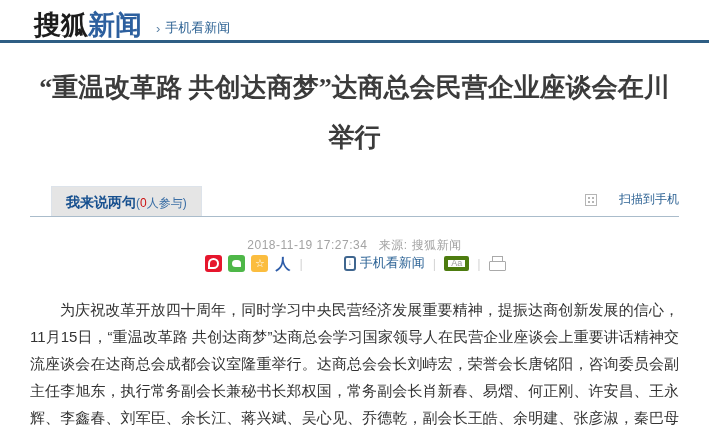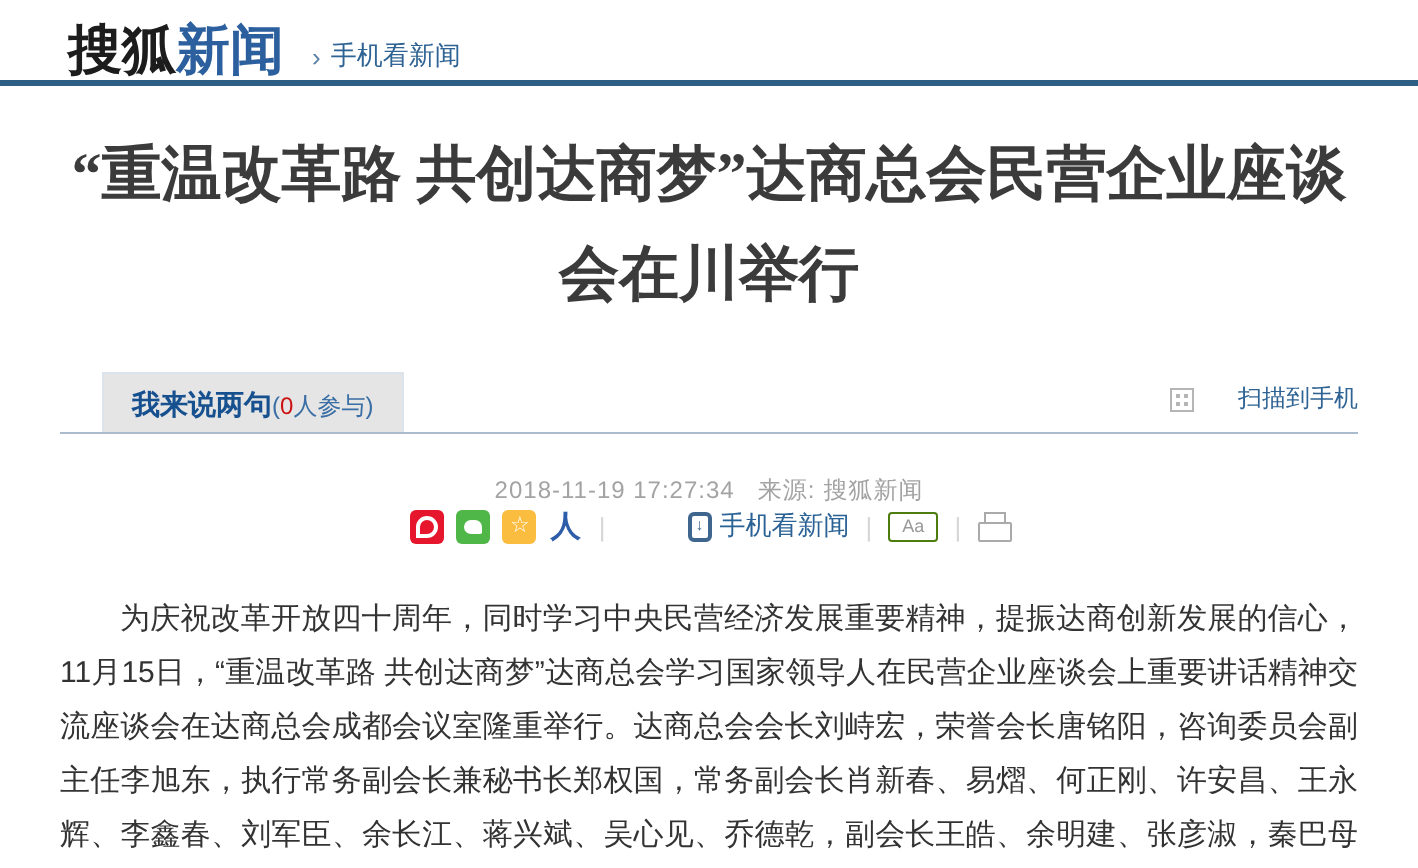--- a/index.html
+++ b/index.html
@@ -18,21 +18,21 @@
   .crumb { margin-left:14px; margin-bottom:3px; font-size:13px; color:#2e6394; display:flex; align-items:center; gap:5px; }
   .crumb .sep { color:#5c82a6; font-size:13px; }
   .crumb a { cursor:pointer; }
   .header-rule { height:3px; background:#2e5e84; width:709px; }
 
   
   .title-wrap { padding:20px 30px 18px; }
   h1.title {
     max-width:640px; margin:0 auto; text-align:center;
     font-family:"Liberation Serif","DejaVu Serif",serif;
-    font-size:30px; line-height:50px; font-weight:600; color:#3b3b3b;
+    font-size:26px; line-height:50px; font-weight:600; color:#3b3b3b;
   }
 
   
   .tabbar { margin:4px 30px 0; height:32px; display:flex; align-items:flex-end; border-bottom:1px solid #aabccb; }
   .tab-active {
     background:#fff; border:1px solid #c8c8c8; border-bottom:1px solid #fff;
     margin-bottom:-1px; height:31px; line-height:29px; padding:0 21px;
     font-size:15px; font-weight:bold; color:#222; cursor:pointer;
   }
   .tab-comment {
@@ -66,21 +66,21 @@
   .qzone { background:#fbbd3f; }
   .qzone::before { content:"☆"; color:#fff; font-size:11px; line-height:1; }
   .renren { background:transparent; }
   .renren::before { content:"人"; color:#2d5ca8; font-weight:bold; font-size:15px; line-height:1; }
 
   .mobile-link { display:flex; align-items:center; gap:4px; cursor:pointer;padding-left:33px; }
   .phone-icon { width:12px; height:15px; border:2px solid #3f668f; border-radius:3px; display:inline-flex; align-items:center; justify-content:center; }
   .phone-icon::before { content:"↓"; font-size:8px; color:#3f668f; line-height:1; }
   .mobile-label { font-size:13px; color:#2b6295; }
 
-  .aa-icon { width:25px; height:15px; border:1px solid #4d7c0f; border-radius:2px; color:#9a9a9a; font-size:9px; display:inline-flex; align-items:center; justify-content:center; cursor:pointer; }
+  .aa-icon { width:25px; height:15px; border:4px solid #4d7c0f; border-radius:2px; color:#9a9a9a; font-size:9px; display:inline-flex; align-items:center; justify-content:center; cursor:pointer; }
   .printer-icon { width:15px; height:14px; position:relative; display:inline-block; cursor:pointer; }
   .printer-icon::before { content:""; position:absolute; left:3px; top:0; width:9px; height:5px; border:1px solid #aaa; border-bottom:none; }
   .printer-icon::after { content:""; position:absolute; left:0; top:5px; width:15px; height:8px; border:1px solid #aaa; border-radius:1px; background:#fff; }
 
   
   .article { margin:0 30px; padding-top:24px; }
   .article p {
     font-size:15px; line-height:27px; color:#333;
     text-align:justify; text-indent:2em;
   }

